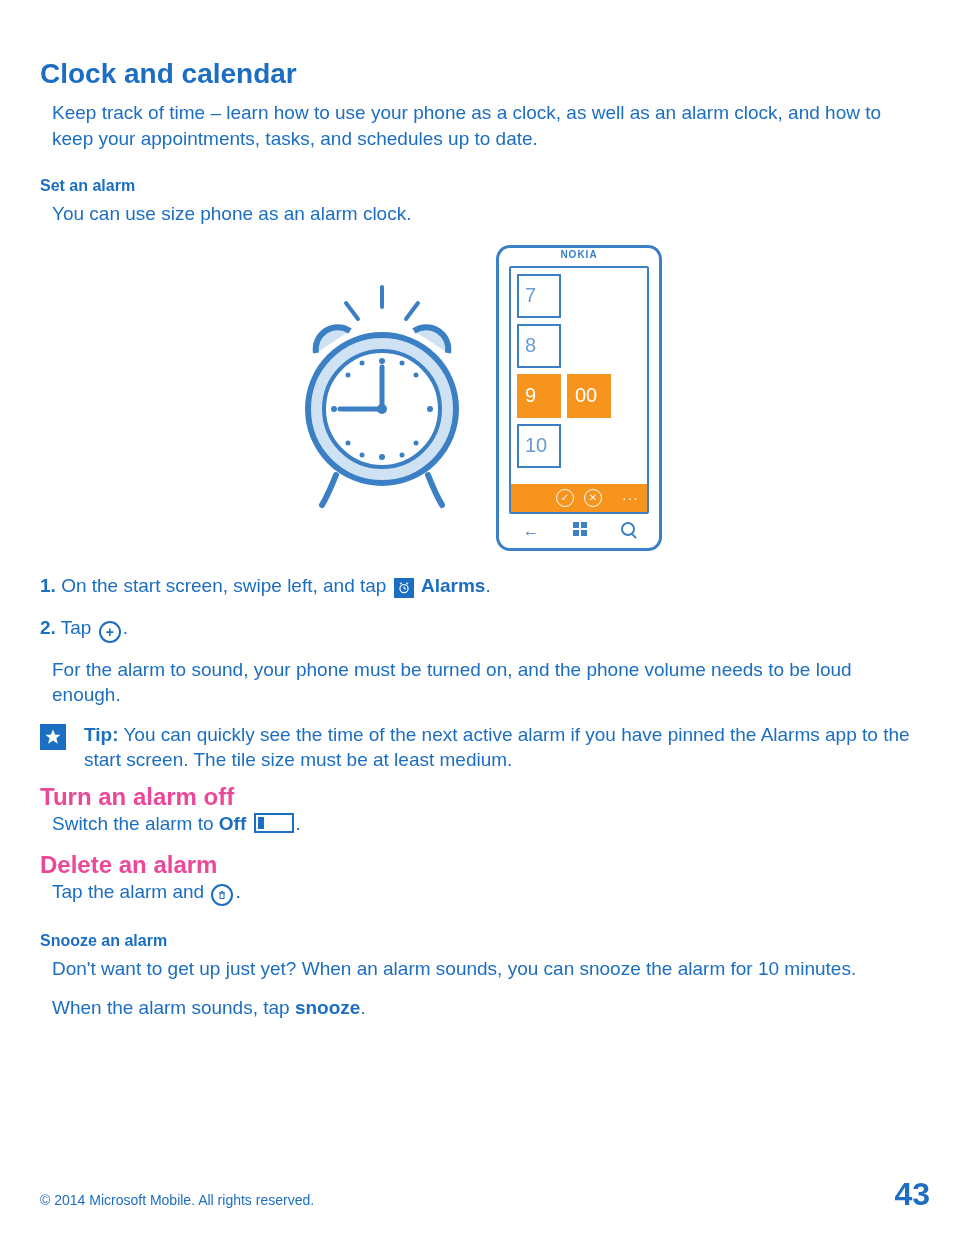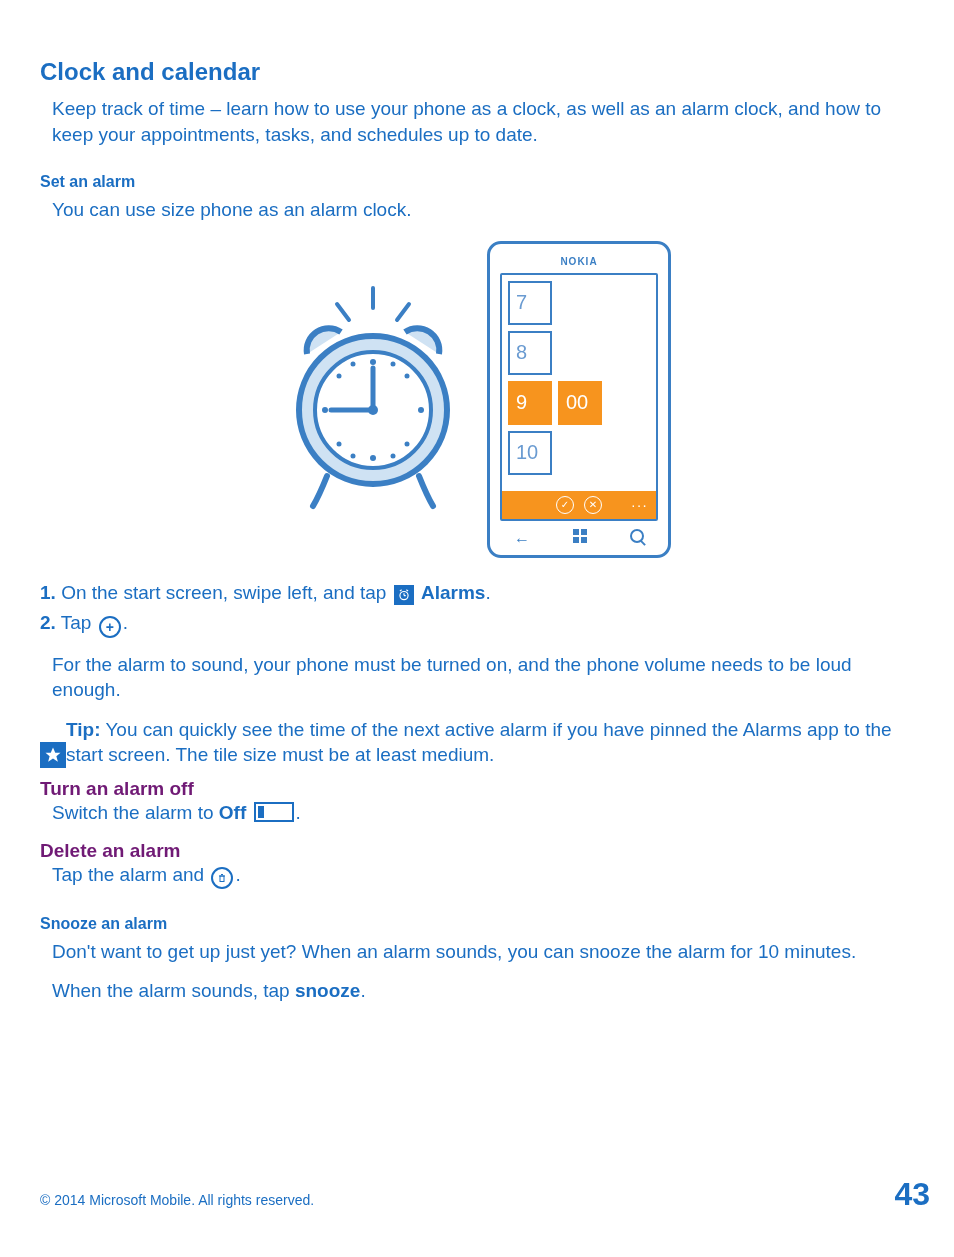--- a/index.html
+++ b/index.html
@@ -7,66 +7,66 @@
   body {
     width: 954px;
     height: 1257px;
     font-family: "Segoe UI", Arial, sans-serif;
     color: #1b6ec2;
     position: relative;
     box-sizing: border-box;
     padding: 58px 40px 0 40px;
   }
   h1.main {
-    font-size: 24px;
+    font-size: 28px;
     font-weight: 700;
     margin: 0 0 10px 0;
     color: #1b6ec2;
   }
   p {
     font-size: 19px;
     line-height: 1.35;
     margin: 0 0 14px 12px;
     color: #1b6ec2;
   }
   h2.sub {
     font-size: 16px;
     font-weight: 700;
     margin: 26px 0 6px 0;
     color: #1b6ec2;
   }
   .inline-head {
-    font-size: 19px;
-    font-weight: 700;
-    color: #701a75;
+    font-size: 24px;
+    font-weight: 700;
+    color: #ec4899;
     margin: 10px 0 0 0;
   }
   .inline-head + p { margin-top: 0; }
   .steps { margin: 0 0 14px 0; }
-  .steps p { margin: 4px 0 2px 0; }
+  .steps p { margin: 16px 0 2px 0; }
   .bold { font-weight: 700; }
   .figure-wrap {
     width: 100%;
     display: flex;
     justify-content: center;
     margin: 18px 0 22px 0;
   }
   
   .illus {
     display: flex;
     align-items: center;
     gap: 24px;
   }
   .clock-svg { width: 180px; height: 230px; }
   .phone {
-    width: 184px;
+    width: 166px;
     border: 3px solid #3b7fc4;
     border-radius: 14px;
     background: #fff;
-    padding: 12px 10px 6px 10px;
+    padding: 1px 10px 6px 10px;
     box-sizing: border-box;
   }
   .phone-top {
     text-align: center;
     font-size: 10px;
     font-weight: 700;
     letter-spacing: 1px;
     color: #3b7fc4;
     margin-bottom: 6px;
   }
@@ -157,21 +157,21 @@
     position: relative;
     margin: 0 2px;
   }
   .icon-toggle::after {
     content: "";
     position: absolute;
     left: 2px; top: 2px;
     width: 6px; height: 12px;
     background: #1b6ec2;
   }
-  .tip-row { display: flex; margin: 8px 0 4px 0; align-items: flex-end; }
+  .tip-row { display: flex; gap: 18px; margin: 8px 0 4px 0; }
   .tip-badge {
     flex: 0 0 26px;
     width: 26px; height: 26px;
     background: #1b6ec2;
     display: flex; align-items: center; justify-content: center;
     margin-top: 2px;
   }
   .tip-badge svg { width: 18px; height: 18px; }
   .tip-row p { margin: 0; }
   .footer {

